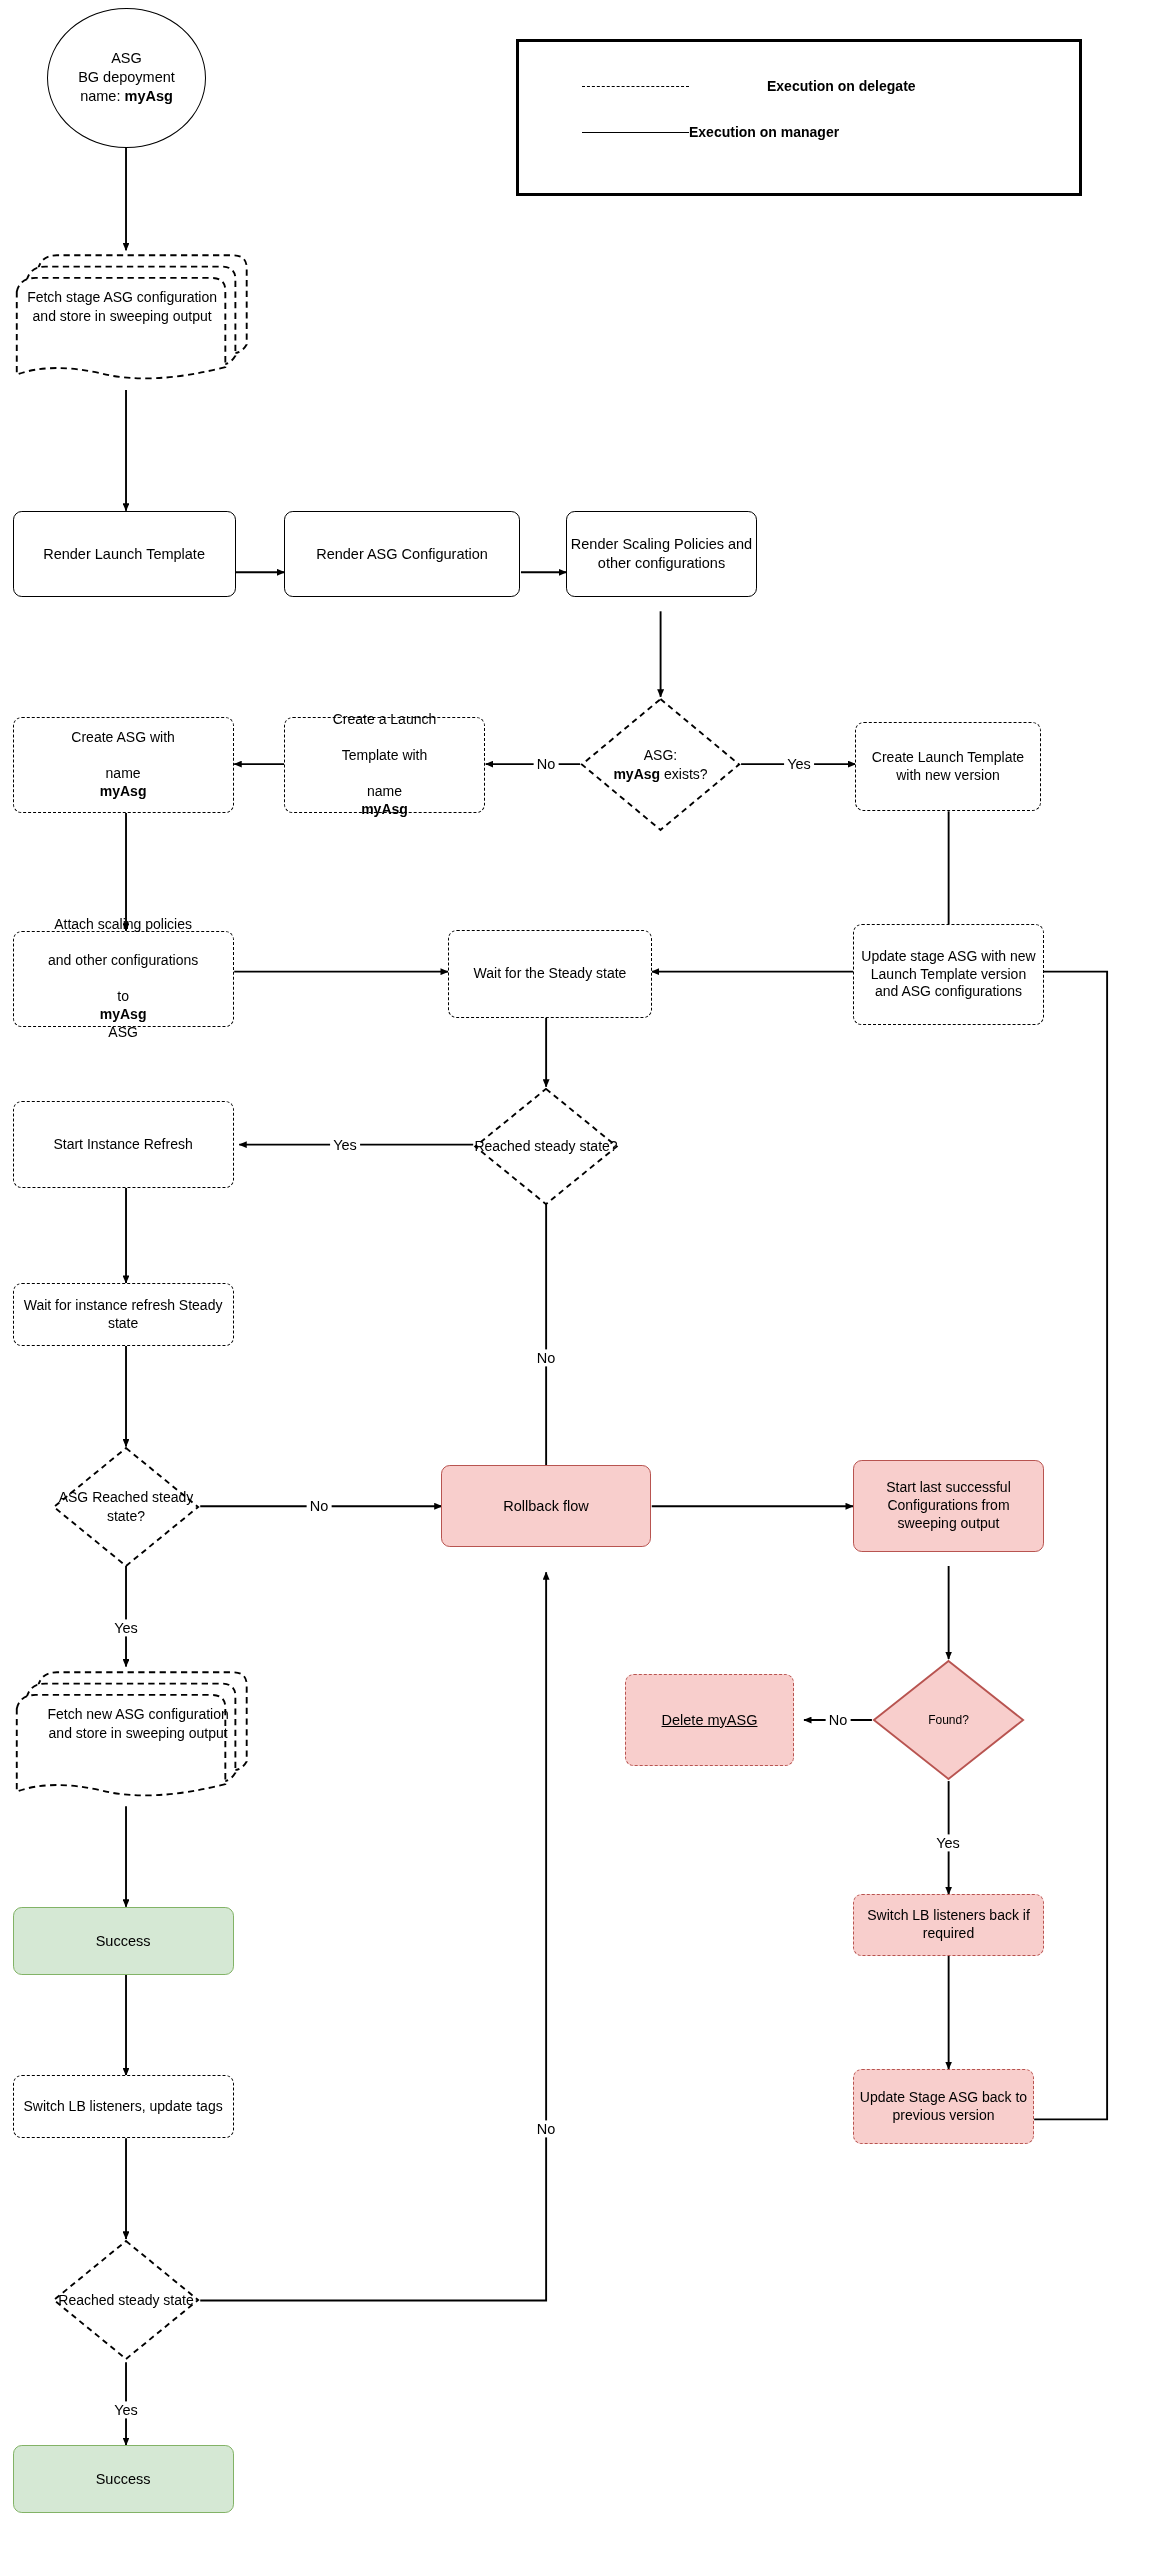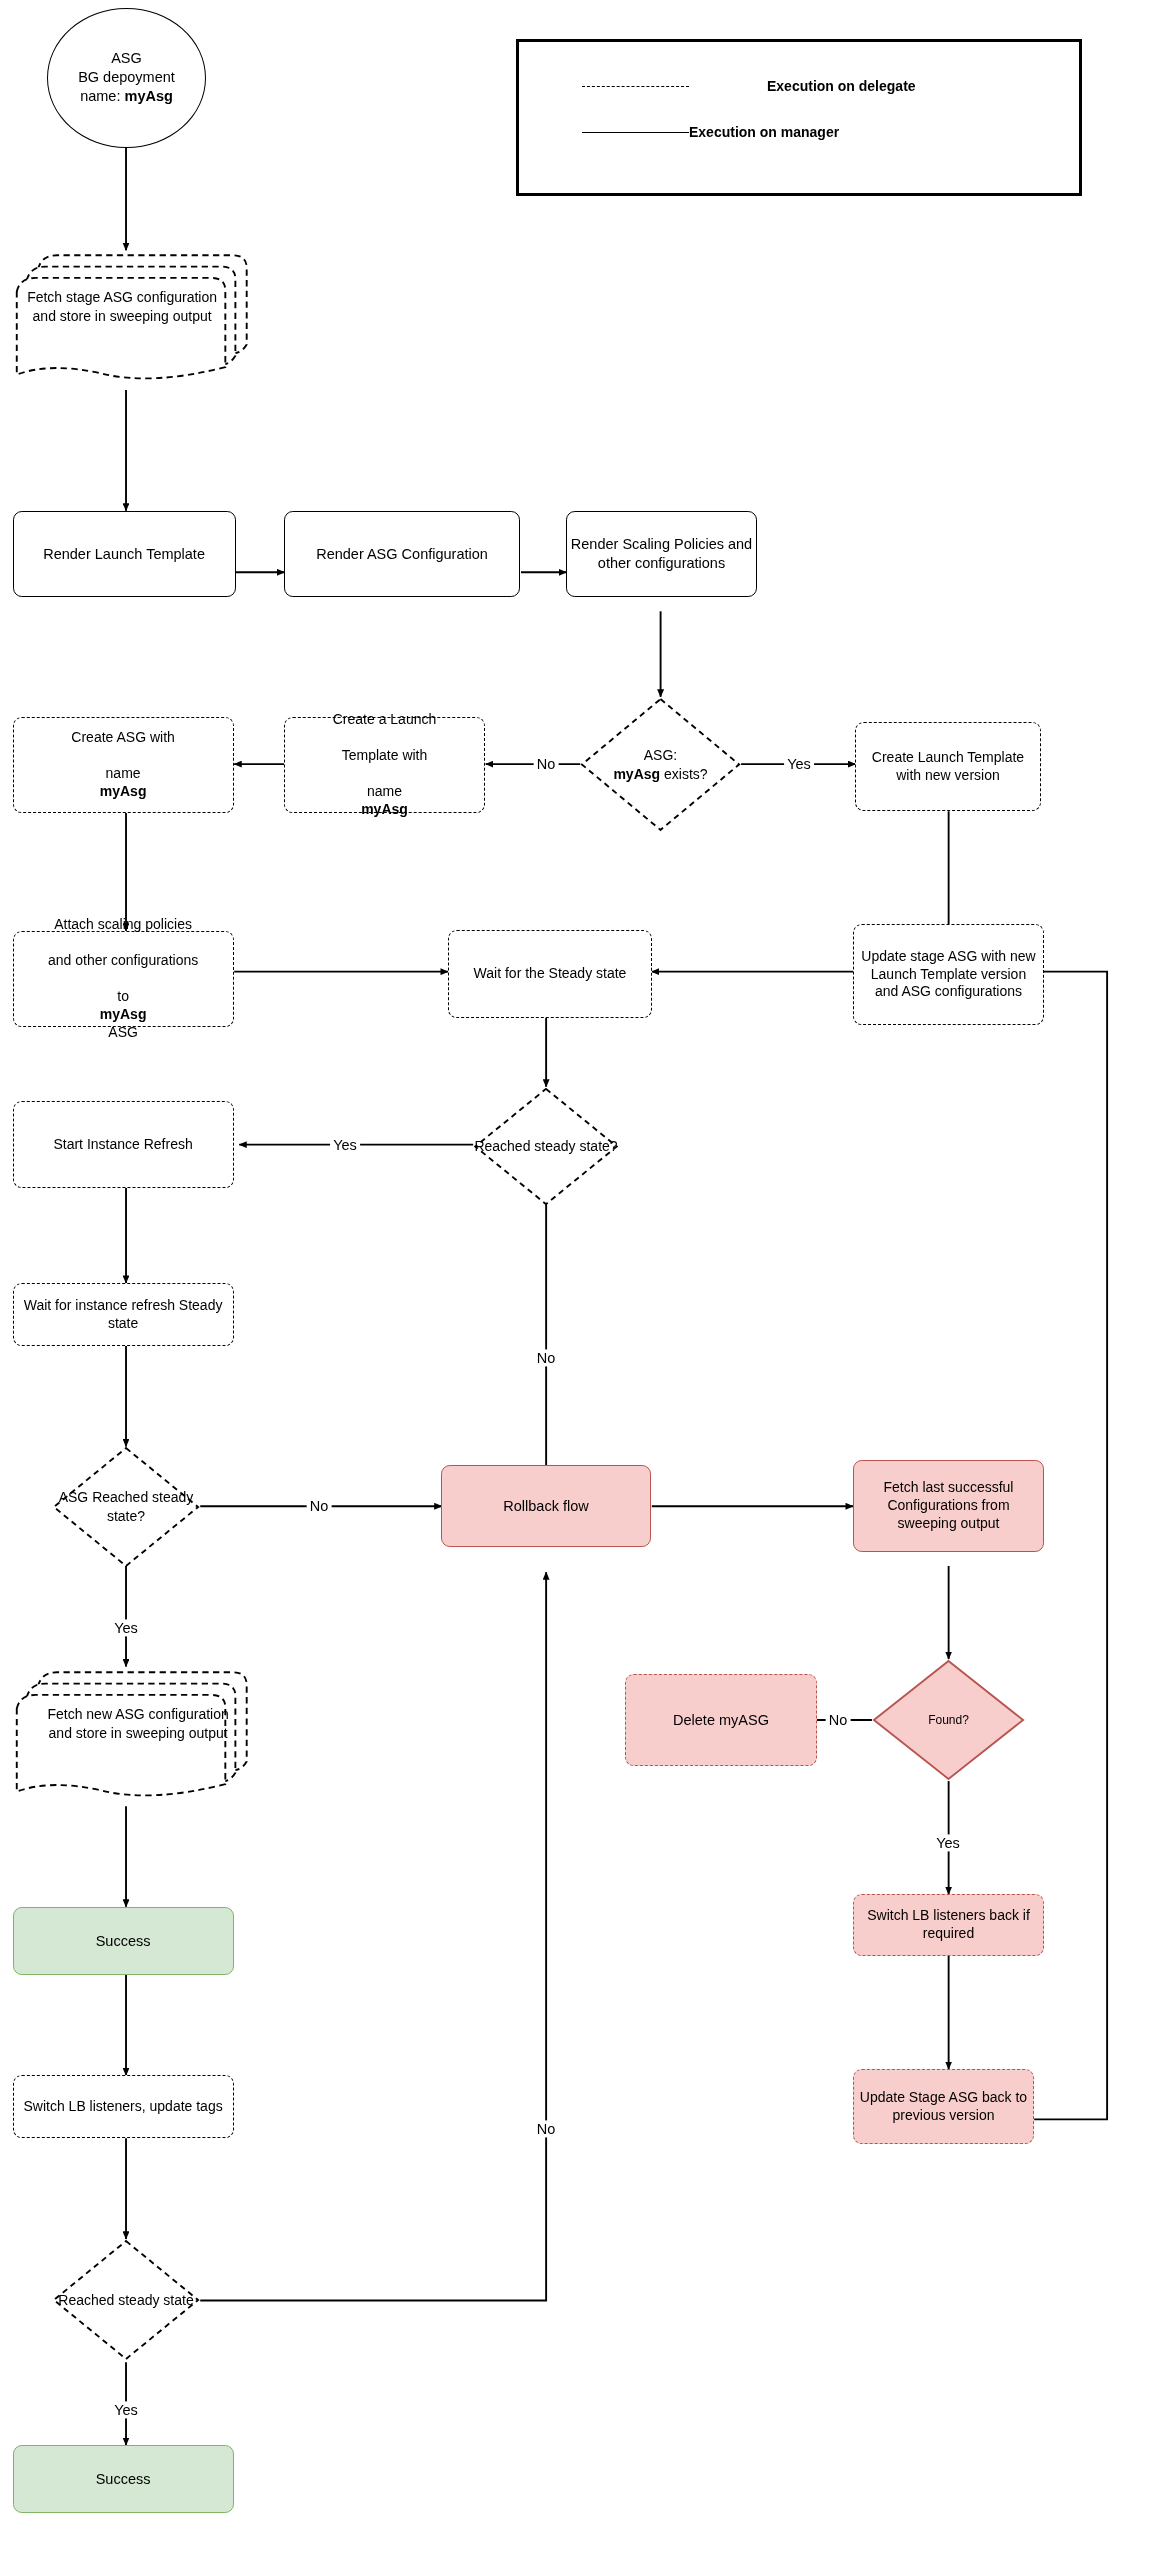--- a/index.html
+++ b/index.html
@@ -213,37 +213,37 @@
     <div style="position:absolute;left:0;top:0;width:148px;height:122px;display:flex;align-items:center;justify-content:center;text-align:center;font-size:14px;line-height:1.35;">
       <span>ASG Reached steady state?</span>
     </div>
   </div>
 
   <div class="node rect red" style="left:441px;top:1465px;width:210px;height:82px;font-size:14.5px;">
     <span>Rollback flow</span>
   </div>
 
   <div class="node rect red" style="left:853px;top:1460px;width:191px;height:92px;font-size:14px;">
-    <span>Fetch last successful Configurations from sweeping output</span>
+    <span>Start last successful Configurations from sweeping output</span>
   </div>
 
   <div class="doc-stack" style="left:12.6px;top:1667px;width:245px;height:140px;">
     <svg width="245" height="140" viewBox="0 0 390 222">
       <g fill="#fff" stroke="#000" stroke-width="3" stroke-dasharray="10 7">
         <path d="M40,30 Q45,8 70,8 L350,8 Q372,8 372,28 L372,150 Q360,170 340,160 L340,30 Z"></path>
         <path d="M22,48 Q27,26 52,26 L332,26 Q354,26 354,46 L354,168 Q342,188 322,178 L322,48 Z"></path>
         <path d="M6,66 Q11,44 36,44 L316,44 Q338,44 338,64 L338,186 Q220,216 140,196 Q60,178 6,198 Z"></path>
       </g>
     </svg>
     <div style="position:absolute;left:16px;top:0;width:219px;height:113px;display:flex;align-items:center;justify-content:center;text-align:center;font-size:14px;line-height:1.3;padding:0 7.5px;box-sizing:border-box;">
       <span>Fetch new ASG configuration and store in sweeping output</span>
     </div>
   </div>
 
-  <div class="node rect red dashed" style="left:625px;top:1674px;width:192px;height:92px;font-size:14.5px;">
+  <div class="node rect red dashed" style="left:625px;top:1674px;width:169px;height:92px;font-size:14.5px;text-decoration:underline;">
     <span>Delete myASG</span>
   </div>
 
   <div style="position:absolute;left:872px;top:1659px;width:153px;height:122px;">
     <svg width="153" height="122" viewBox="0 0 244 194">
       <polygon points="122,3 241,97 122,191 3,97" fill="#f8cecc" stroke="#b85450" stroke-width="3"></polygon>
     </svg>
     <div style="position:absolute;left:0;top:0;width:153px;height:122px;display:flex;align-items:center;justify-content:center;text-align:center;font-size:12px;">
       <span>Found?</span>
     </div>

